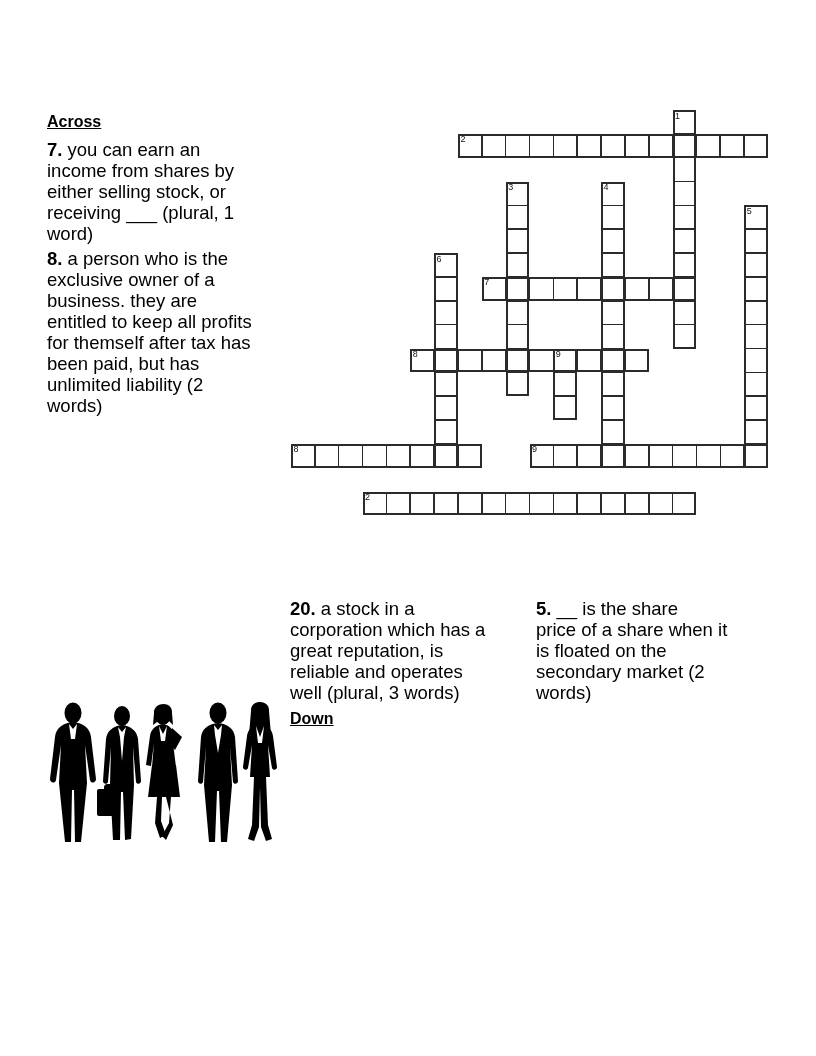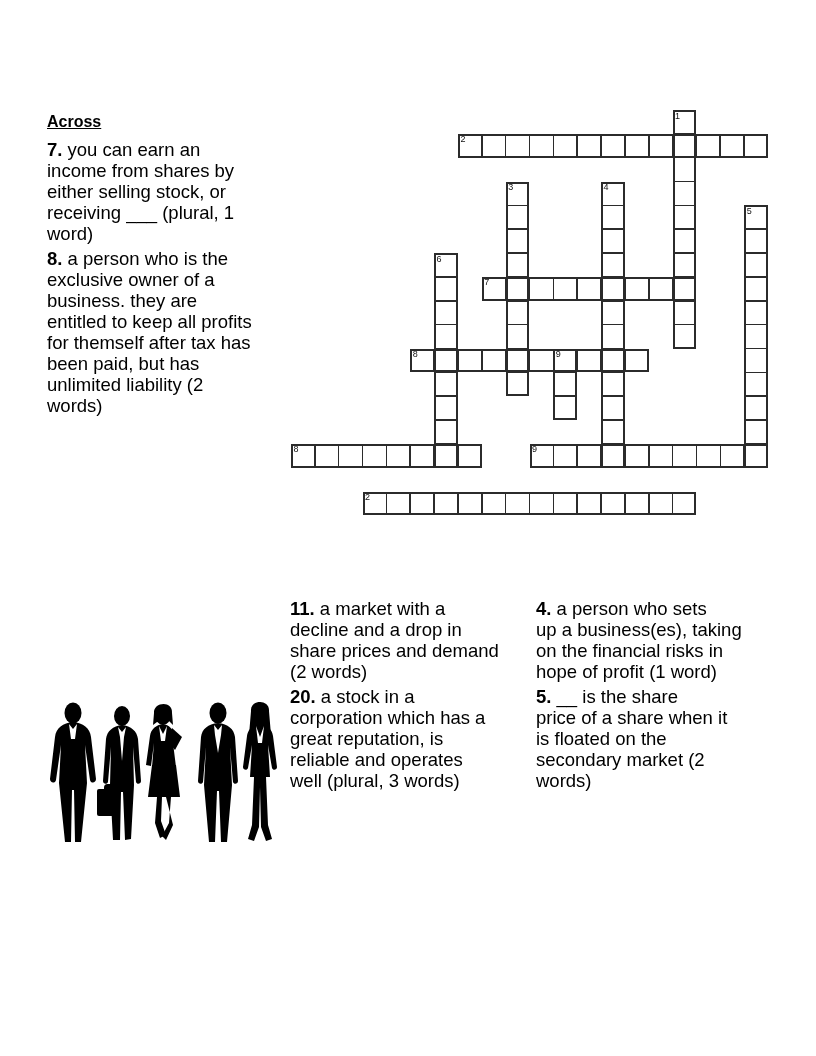--- a/index.html
+++ b/index.html
@@ -288,25 +288,24 @@
       <div class="cell" style="left: 357.75px; top: 381.6px; width: 23.85px; height: 23.85px;"></div>
       <div class="cell" style="left: 381.6px; top: 381.6px; width: 23.85px; height: 23.85px;"></div>
     </div>
 
   <div class="col col1">
       <div class="heading">Across</div>
       <p class="clue"><b>7.</b><span> you can earn an<br>income from shares by<br>either selling stock, or<br>receiving ___ (plural, 1<br>word)</span></p>
       <p class="clue"><b>8.</b><span> a person who is the<br>exclusive owner of a<br>business. they are<br>entitled to keep all profits<br>for themself after tax has<br>been paid, but has<br>unlimited liability (2<br>words)</span></p>
     </div>
   <div class="col col2">
-      <p class="clue"><b>11.</b><span> a market with a<br>decline and a drop in<br>share prices and demand<br>(2 words)</span></p>
       <p class="clue"><b>20.</b><span> a stock in a<br>corporation which has a<br>great reputation, is<br>reliable and operates<br>well (plural, 3 words)</span></p>
+      <div class="heading">Down</div>
     </div>
   <div class="col col3">
-      <p class="clue"><b>4.</b><span> a person who sets<br>up a business(es), taking<br>on the financial risks in<br>hope of profit (1 word)</span></p>
       <p class="clue"><b>5.</b><span> __ is the share<br>price of a share when it<br>is floated on the<br>secondary market (2<br>words)</span></p>
     </div>
 
   <svg class="people" viewBox="0 0 240 160">
     <g fill="#000">
       <ellipse cx="28" cy="26" rx="8.5" ry="10.5"></ellipse>
       <path d="M28,35 C18,36 11,41 10,50 L5,92 C5,96 10,97 11,93 L16,58 L14,96 L20,155 L26,155 L27,103 L29,103 L30,155 L36,155 L42,96 L40,58 L45,93 C46,97 51,96 51,92 L46,50 C45,41 38,36 28,35 Z"></path>
       <path fill="#fff" d="M24,37 L28,42 L32,37 L30,52 L26,52 Z"></path>
     </g>
     <g fill="#000">

